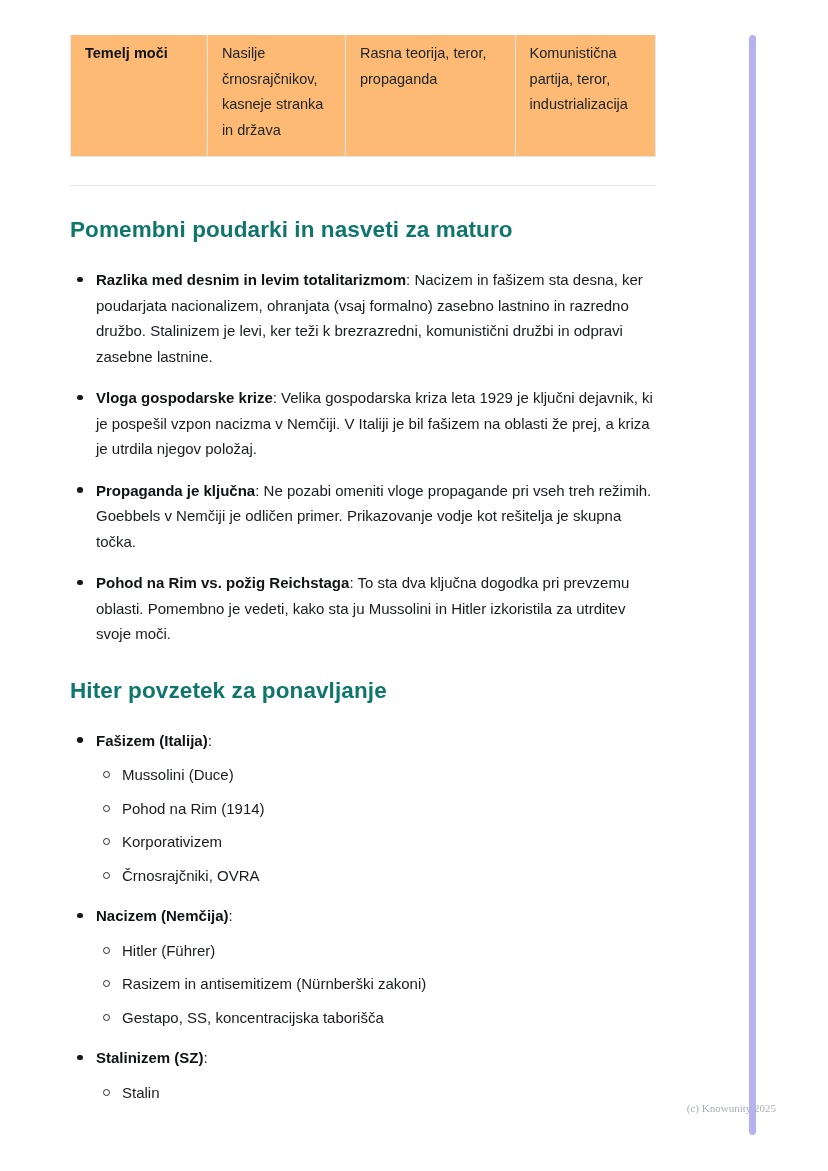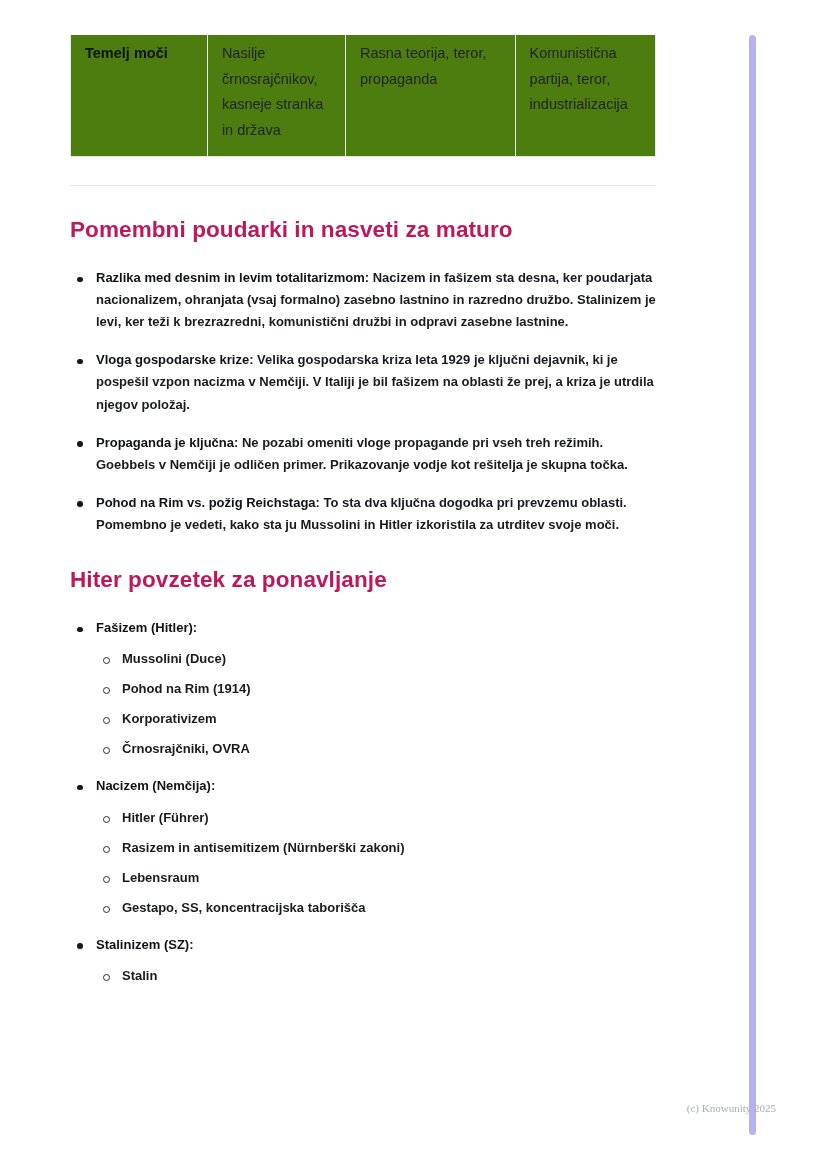--- a/index.html
+++ b/index.html
@@ -7,41 +7,41 @@
   body {
     font-family:"Liberation Sans", sans-serif;
     background:#ffffff;
     color:#191b20;
     position:relative;
     overflow:hidden;
   }
   .content { position:absolute; left:70px; top:0; width:586px; }
 
   
-  table.cmp { width:100%; border-collapse:collapse; margin-top:35px; font-size:14.5px; color:#22252b; background:#4d7c0f; }
+  table.cmp { width:100%; border-collapse:collapse; margin-top:35px; font-size:14.5px; color:#22252b; background:#fdba74; }
   table.cmp td {
     border:1px solid #e7e8ec; border-top:none;
     vertical-align:top; padding:6px 14px 13px; line-height:1.76;
   }
   td.c0 { width:23.4%; font-weight:bold; color:#101216; }
   td.c1 { width:23.6%;margin-left:36px; }
   td.c2 { width:29.0%; }
   td.c3 { width:24.0%; }
 
   .divider { border:none; border-top:1px solid #e6e7ea; margin:28px 0 0 0; }
 
   h2.section-title {
-    color:#be185d;
+    color:#0f766e;
     font-size:22.5px;
     font-weight:bold;
     margin-top:31px;
     letter-spacing:.1px;
   }
 
-  ul.l1 { list-style:none; margin-top:24px; font-size:13px; line-height:1.7;font-weight:bold; }
+  ul.l1 { list-style:none; margin-top:24px; font-size:15px; line-height:1.7; }
   ul.l1 > li { position:relative; padding-left:26px; margin-bottom:16px; }
   ul.l1 > li::before {
     content:""; position:absolute; left:7px; top:9.5px;
     width:5.5px; height:5.5px; border-radius:50%; background:#16181d;
   }
   ul.l1 strong { color:#101216; }
 
   ul.l2 { list-style:none; margin-top:9px; }
   ul.l2 > li { position:relative; padding-left:26px; margin-bottom:8px; }
   ul.l2 > li::before {
@@ -97,35 +97,34 @@
     <li>
       <strong>Pohod na Rim vs. požig Reichstaga</strong><span>: To sta dva ključna dogodka pri prevzemu oblasti. Pomembno je vedeti, kako sta ju Mussolini in Hitler izkoristila za utrditev svoje moči.</span>
     </li>
   </ul>
 
   <h2 class="section-title">Hiter povzetek za ponavljanje</h2>
 
   <ul class="l1 summary">
 
     <li class="with-sub">
-      <strong>Fašizem (Hitler)</strong><span>:</span>
+      <strong>Fašizem (Italija)</strong><span>:</span>
       <ul class="l2">
         <li>Mussolini (Duce)</li>
         <li>Pohod na Rim (1914)</li>
         <li>Korporativizem</li>
         <li>Črnosrajčniki, OVRA</li>
       </ul>
     </li>
 
     <li class="with-sub">
       <strong>Nacizem (Nemčija)</strong><span>:</span>
       <ul class="l2">
         <li>Hitler (Führer)</li>
         <li>Rasizem in antisemitizem (Nürnberški zakoni)</li>
-        <li>Lebensraum</li>
         <li>Gestapo, SS, koncentracijska taborišča</li>
       </ul>
     </li>
 
     <li class="with-sub">
       <strong>Stalinizem (SZ)</strong><span>:</span>
       <ul class="l2">
         <li>Stalin</li>
       </ul>
     </li>

